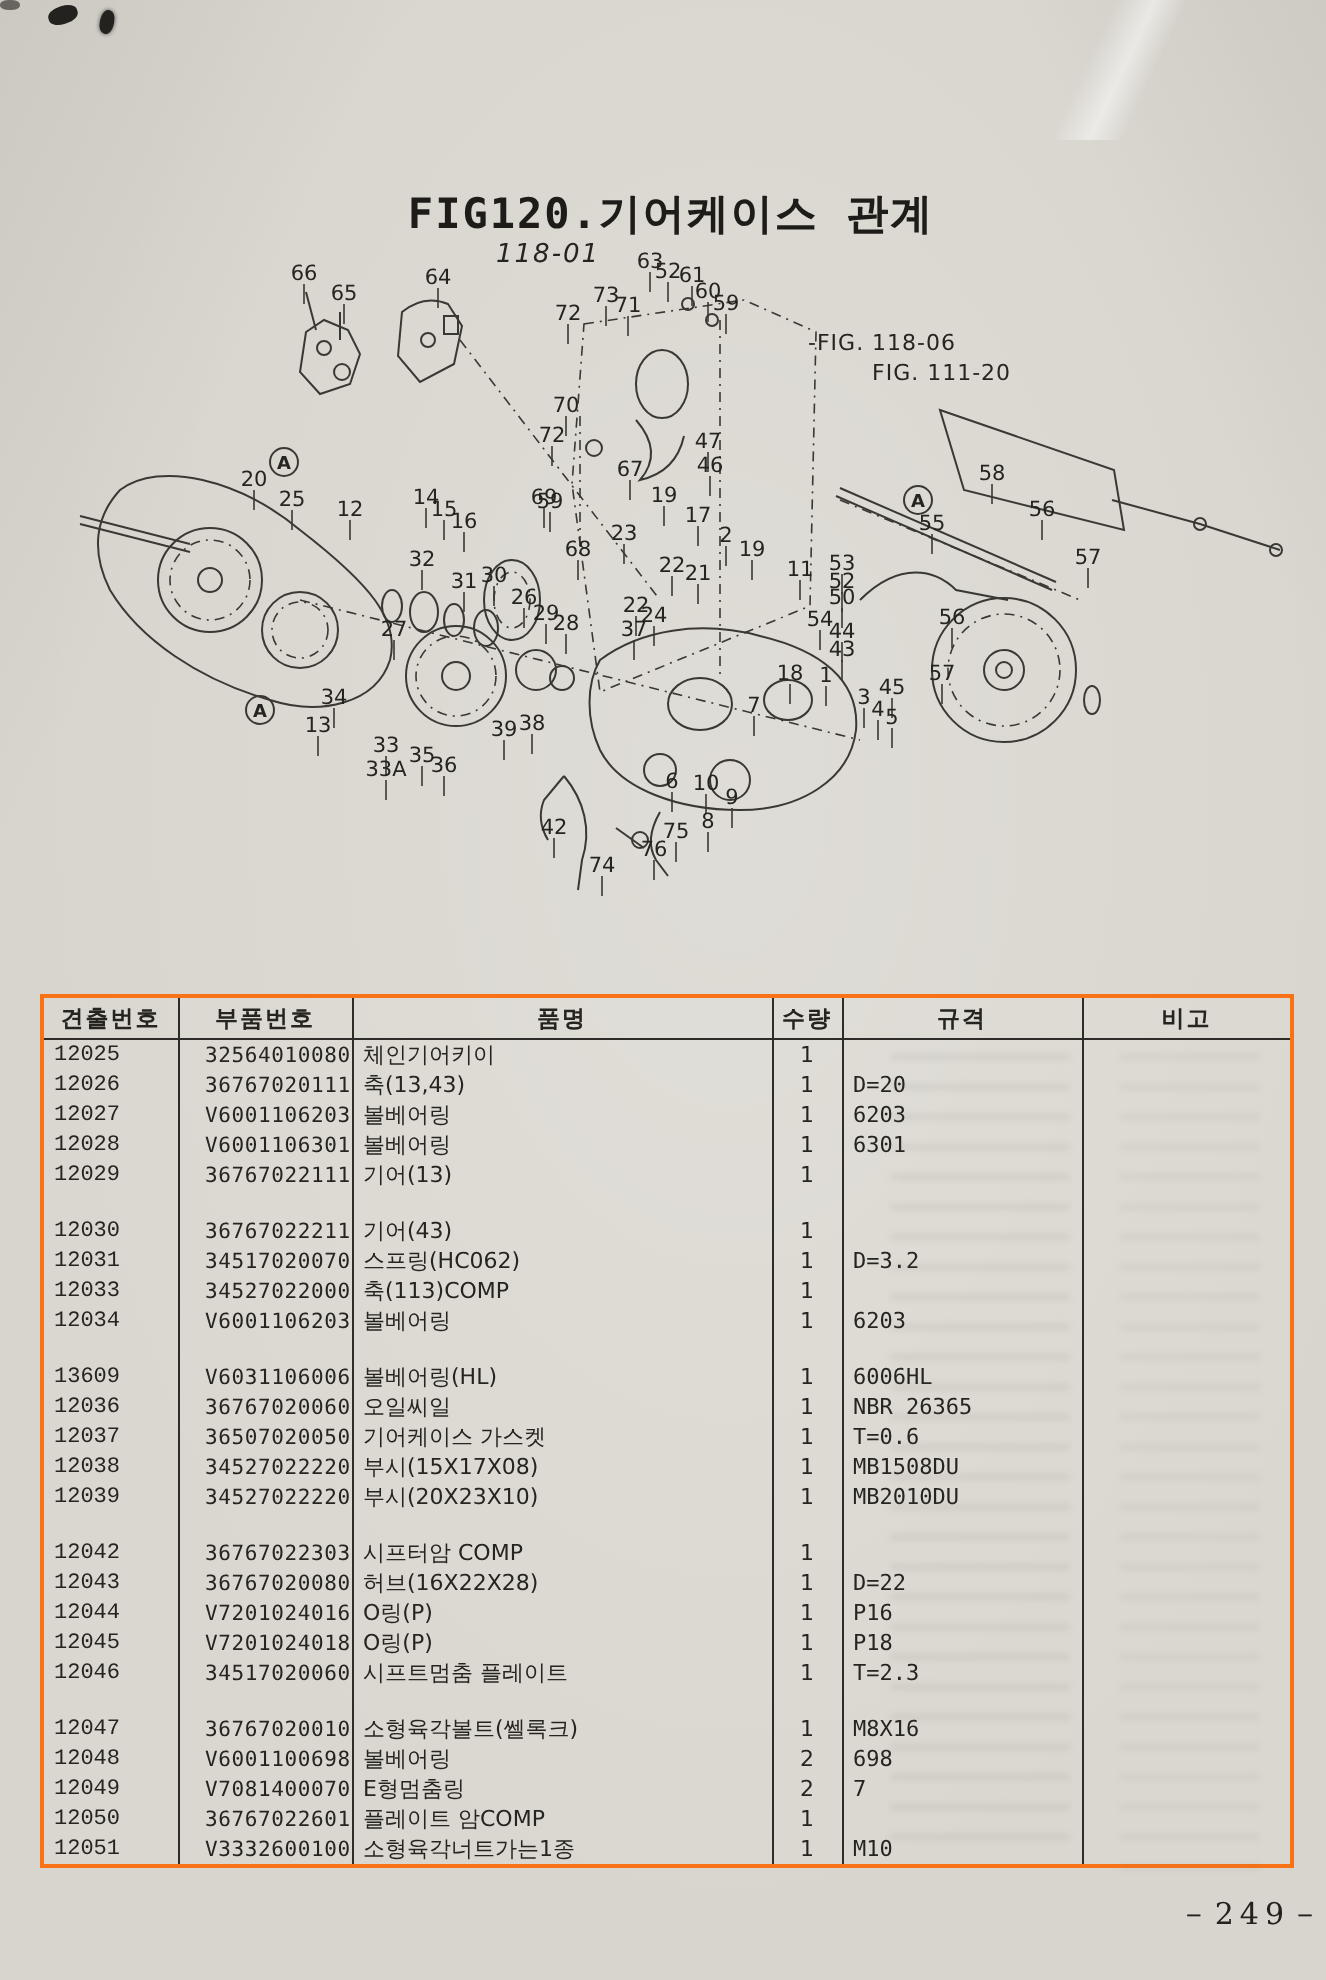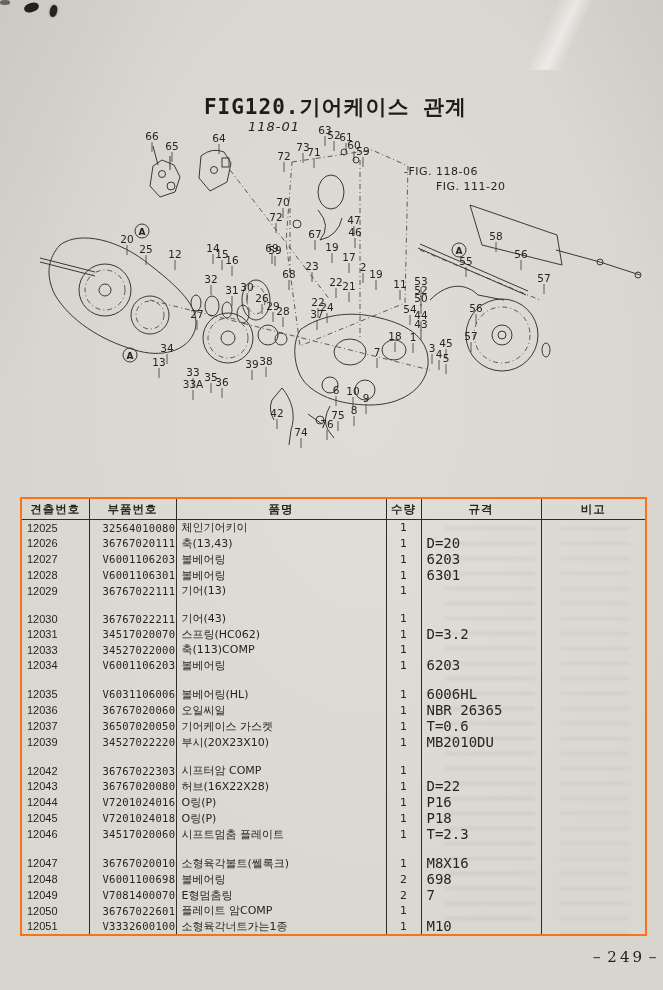--- a/index.html
+++ b/index.html
@@ -54,23 +54,23 @@
   #parts-table th{
     border:1.5px solid #2e2c28;height:20px;font-weight:600;
     font-size:11.5px;letter-spacing:1px;padding:0;text-align:center;
   }
   #parts-table td{
     border-left:1px solid #2e2c28;border-right:1px solid #2e2c28;
     height:15px;padding:0 0 0 5px;overflow:hidden;white-space:nowrap;
     font-family:"DejaVu Sans","Liberation Sans",sans-serif;
   }
   #parts-table td.c-part{font-family:"DejaVu Sans Mono","Liberation Mono",monospace;font-size:10.5px;padding-left:13px;letter-spacing:.3px;}
-  #parts-table td.c-no{font-family:Liberation Sans, sans-serif;font-size:11px;}
+  #parts-table td.c-no{font-family:Liberation Mono, monospace;font-size:11px;}
   #parts-table td.c-qty{text-align:center;padding:0;}
-  #parts-table td.c-spec{font-family:"DejaVu Sans Mono","Liberation Mono",monospace;font-size:14px;}
+  #parts-table td.c-spec{font-family:"DejaVu Sans Mono","Liberation Mono",monospace;font-size:11px;}
   #parts-table tr.spacer td{height:13px;}
 
   
   .bleed{position:absolute;pointer-events:none;opacity:.10;filter:blur(1.5px);
     background:repeating-linear-gradient(0deg,#6b685f 0 3px,transparent 3px 15px);}
   .b1{top:520px;left:445px;width:90px;height:400px;}
   .b2{top:525px;left:560px;width:70px;height:410px;opacity:.08;}
 
   .page-number{
     position:absolute;top:948px;left:0;width:100%;text-align:right;
@@ -443,41 +443,49 @@
       </tr>
       <tr class="spacer">
         <td></td>
         <td></td>
         <td></td>
         <td></td>
         <td></td>
         <td></td>
       </tr>
       <tr>
-        <td class="c-no">12035</td>
+        <td class="c-no">13609</td>
         <td class="c-part">V6031106006</td>
         <td class="c-name">볼베어링(HL)</td>
         <td class="c-qty">1</td>
         <td class="c-spec">6006HL</td>
         <td class="c-note"></td>
       </tr>
       <tr>
         <td class="c-no">12036</td>
         <td class="c-part">36767020060</td>
         <td class="c-name">오일씨일</td>
         <td class="c-qty">1</td>
         <td class="c-spec">NBR 26365</td>
         <td class="c-note"></td>
       </tr>
       <tr>
         <td class="c-no">12037</td>
         <td class="c-part">36507020050</td>
         <td class="c-name">기어케이스 가스켓</td>
         <td class="c-qty">1</td>
         <td class="c-spec">T=0.6</td>
+        <td class="c-note"></td>
+      </tr>
+      <tr>
+        <td class="c-no">12038</td>
+        <td class="c-part">34527022220</td>
+        <td class="c-name">부시(15X17X08)</td>
+        <td class="c-qty">1</td>
+        <td class="c-spec">MB1508DU</td>
         <td class="c-note"></td>
       </tr>
       <tr>
         <td class="c-no">12039</td>
         <td class="c-part">34527022220</td>
         <td class="c-name">부시(20X23X10)</td>
         <td class="c-qty">1</td>
         <td class="c-spec">MB2010DU</td>
         <td class="c-note"></td>
       </tr>

